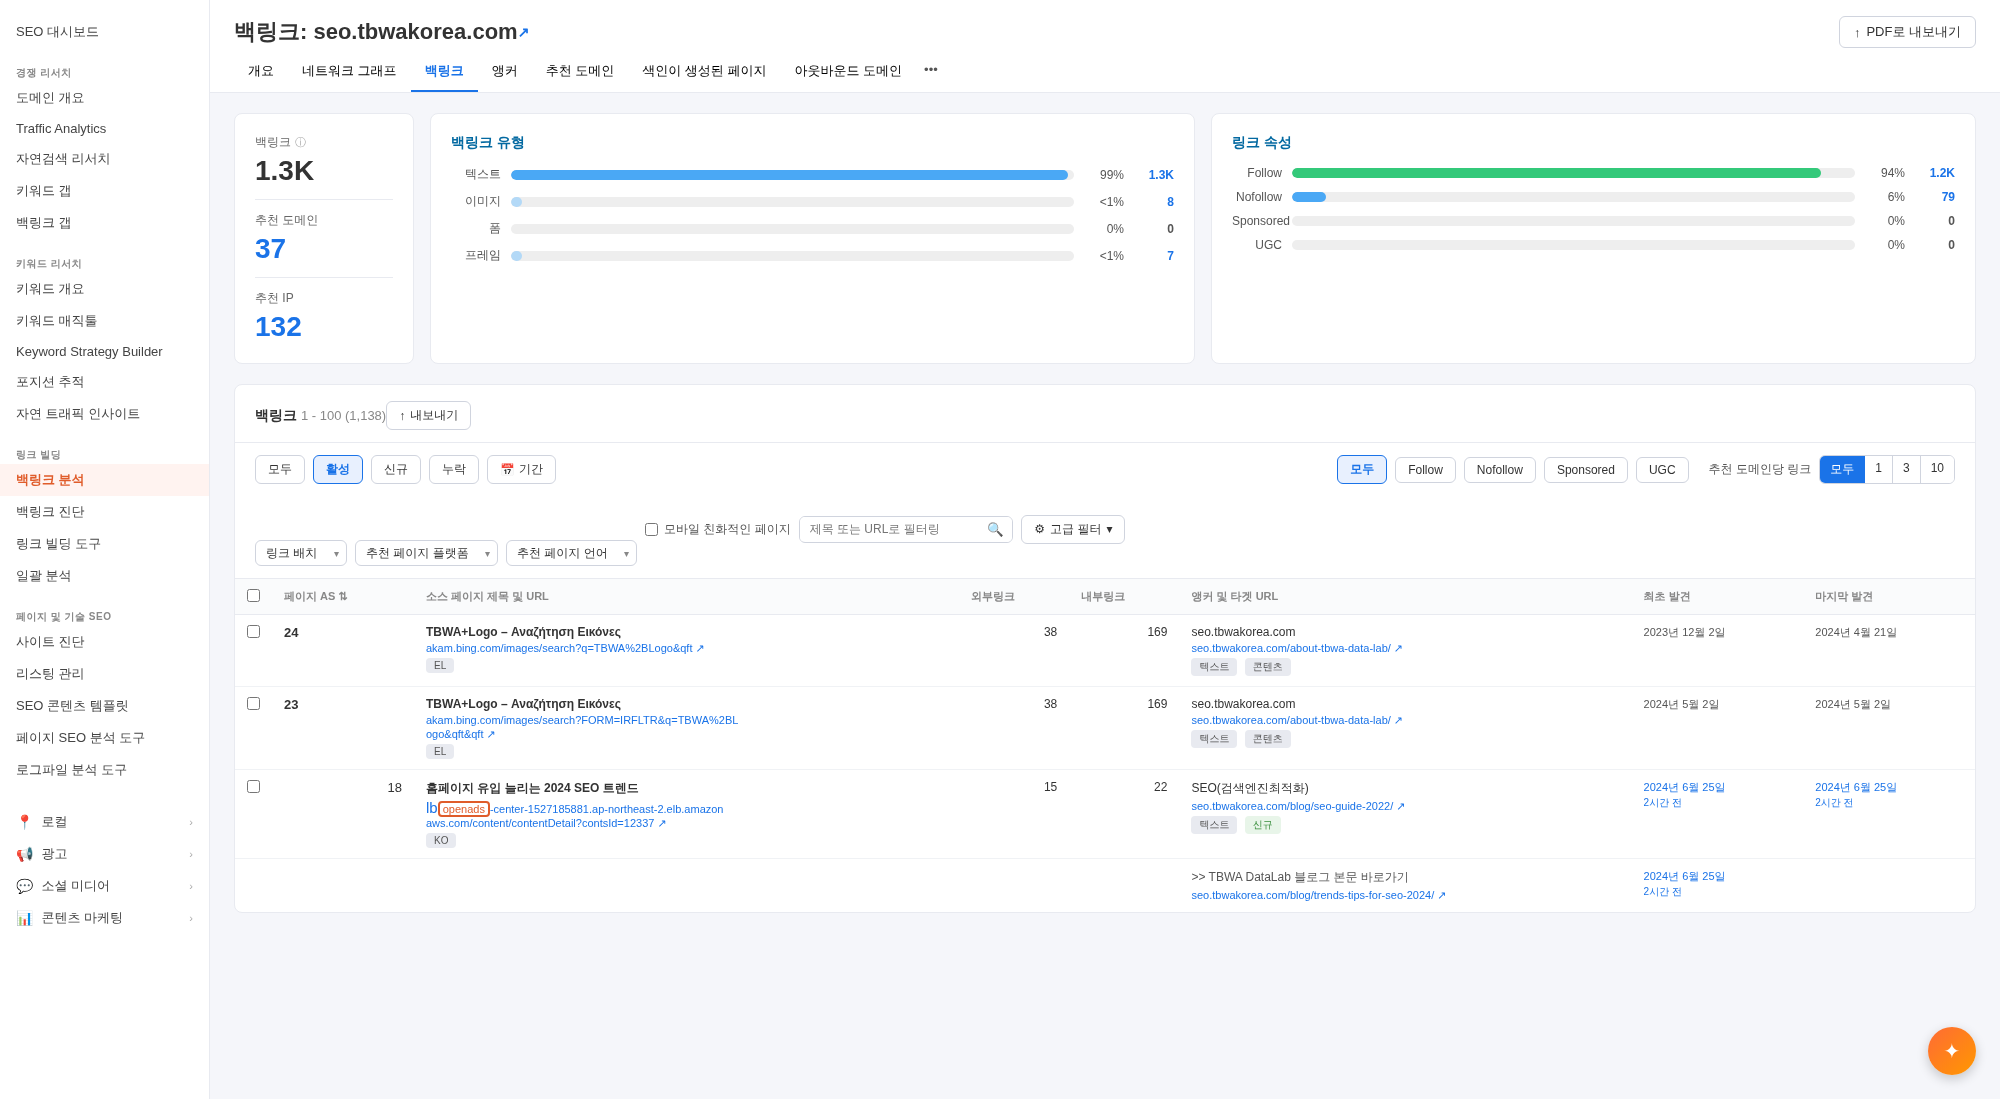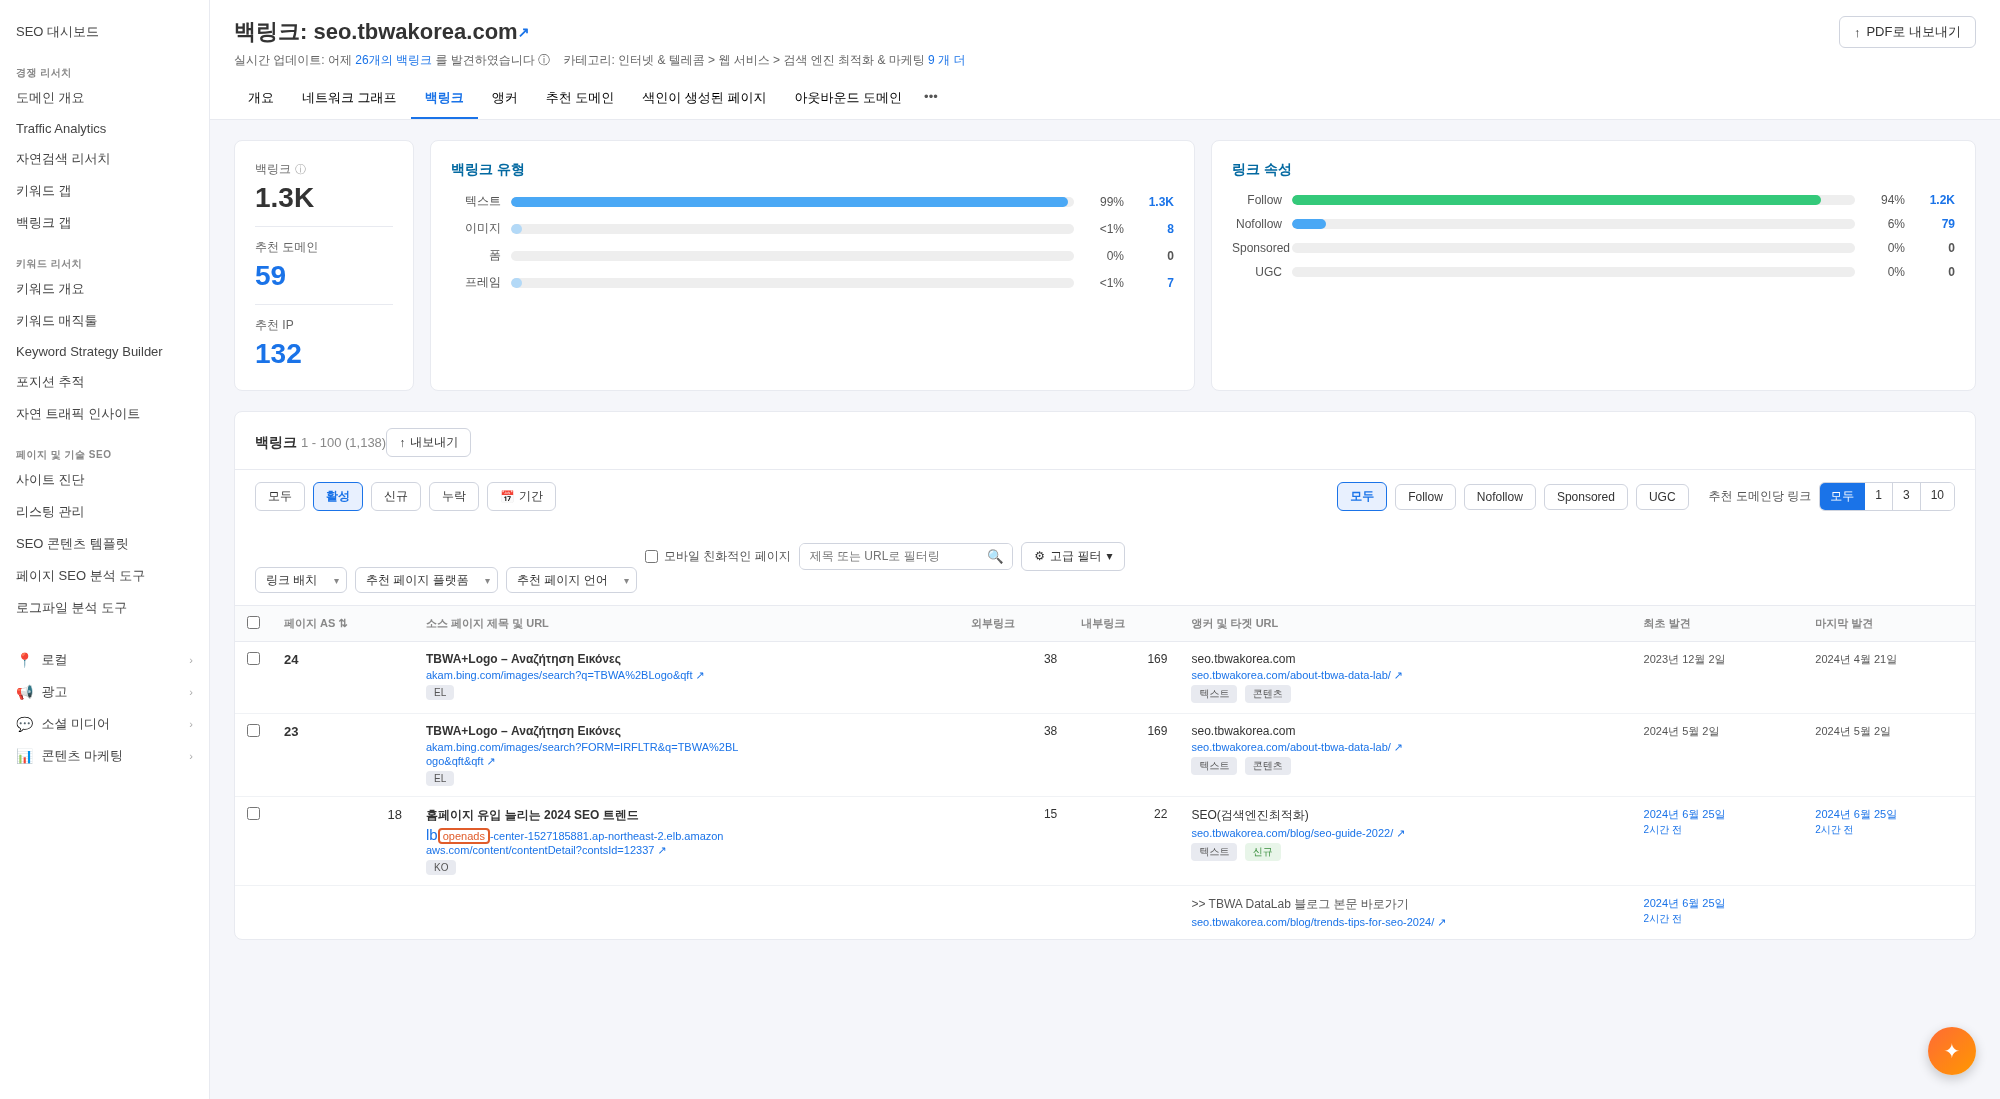--- a/index.html
+++ b/index.html
@@ -144,20 +144,35 @@
         <span>Keyword Strategy Builder</span>
       </div>
     <div class="sidebar-item">
         <span>포지션 추적</span>
       </div>
     <div class="sidebar-item">
         <span>자연 트래픽 인사이트</span>
       </div>
   </div>
 
+  <div class="sidebar-section">
+    <div class="sidebar-section-title">링크 빌딩</div>
+    <div class="sidebar-item active">
+        <span>백링크 분석</span>
+      </div>
+    <div class="sidebar-item">
+        <span>백링크 진단</span>
+      </div>
+    <div class="sidebar-item">
+        <span>링크 빌딩 도구</span>
+      </div>
+    <div class="sidebar-item">
+        <span>일괄 분석</span>
+      </div>
+  </div>
 
   <div class="sidebar-section">
     <div class="sidebar-section-title">페이지 및 기술 SEO</div>
     <div class="sidebar-item">
         <span>사이트 진단</span>
       </div>
     <div class="sidebar-item">
         <span>리스팅 관리</span>
       </div>
     <div class="sidebar-item">
@@ -208,27 +223,20 @@
   <div class="page-header">
     <div class="page-title-row">
       <div class="page-title">
         <span>백링크: seo.tbwakorea.com</span>
         <a href="#" style="font-size:14px; color:#1a73e8;">↗</a>
       </div>
       <button class="export-btn">
         <span>↑</span>
         <span>PDF로 내보내기</span>
       </button>
-    </div>
-    <div class="subtitle">
-      <span>실시간 업데이트: 어제 </span>
-      <a href="#">26개의 백링크</a>
-      <span>를 발견하였습니다 ⓘ &nbsp;&nbsp; </span>
-      <span>카테고리: 인터넷 &amp; 텔레콤 &gt; 웹 서비스 &gt; 검색 엔진 최적화 &amp; 마케팅</span>
-      <a href="#">9 개 더</a>
     </div>
     <div class="tabs">
       <div class="tab">개요</div>
       <div class="tab">네트워크 그래프</div>
       <div class="tab active">백링크</div>
       <div class="tab">앵커</div>
       <div class="tab">추천 도메인</div>
       <div class="tab">색인이 생성된 페이지</div>
       <div class="tab">아웃바운드 도메인</div>
       <div class="tab tab-more">•••</div>
@@ -240,21 +248,21 @@
     <div class="cards-row">
 
       <div class="card card-stat">
         <div class="stat-label">
           <span>백링크</span>
           <span style="color:#aaa; font-size:11px;">ⓘ</span>
         </div>
         <div class="stat-value">1.3K</div>
         <hr class="stat-divider">
         <div class="stat-label">추천 도메인</div>
-        <div class="stat-value blue">59</div>
+        <div class="stat-value blue">37</div>
         <hr class="stat-divider">
         <div class="stat-label">추천 IP</div>
         <div class="stat-value blue">132</div>
       </div>
 
       <div class="card card-type">
         <div class="card-title">백링크 유형</div>
 
         <div class="bar-row">
           <div class="bar-label">텍스트</div>

